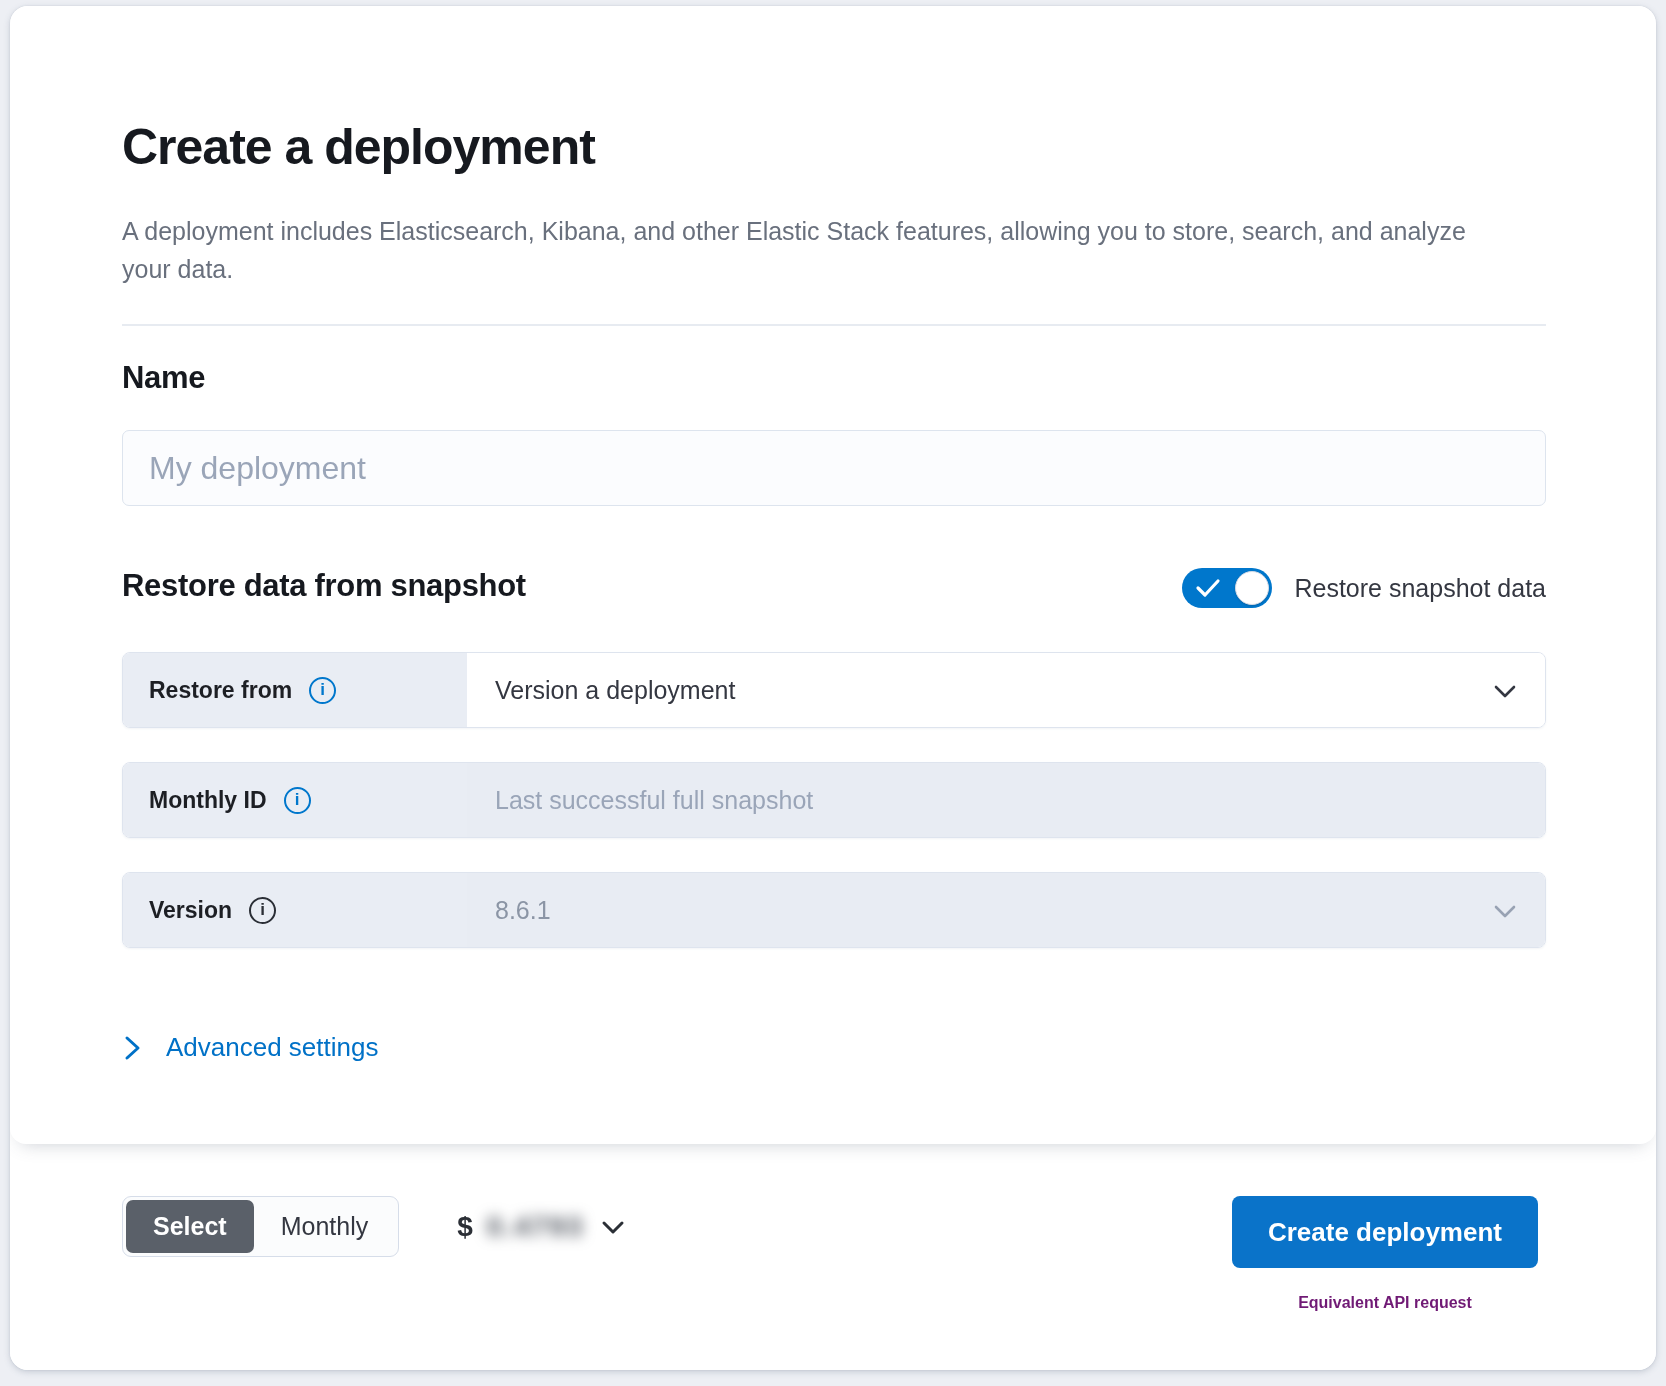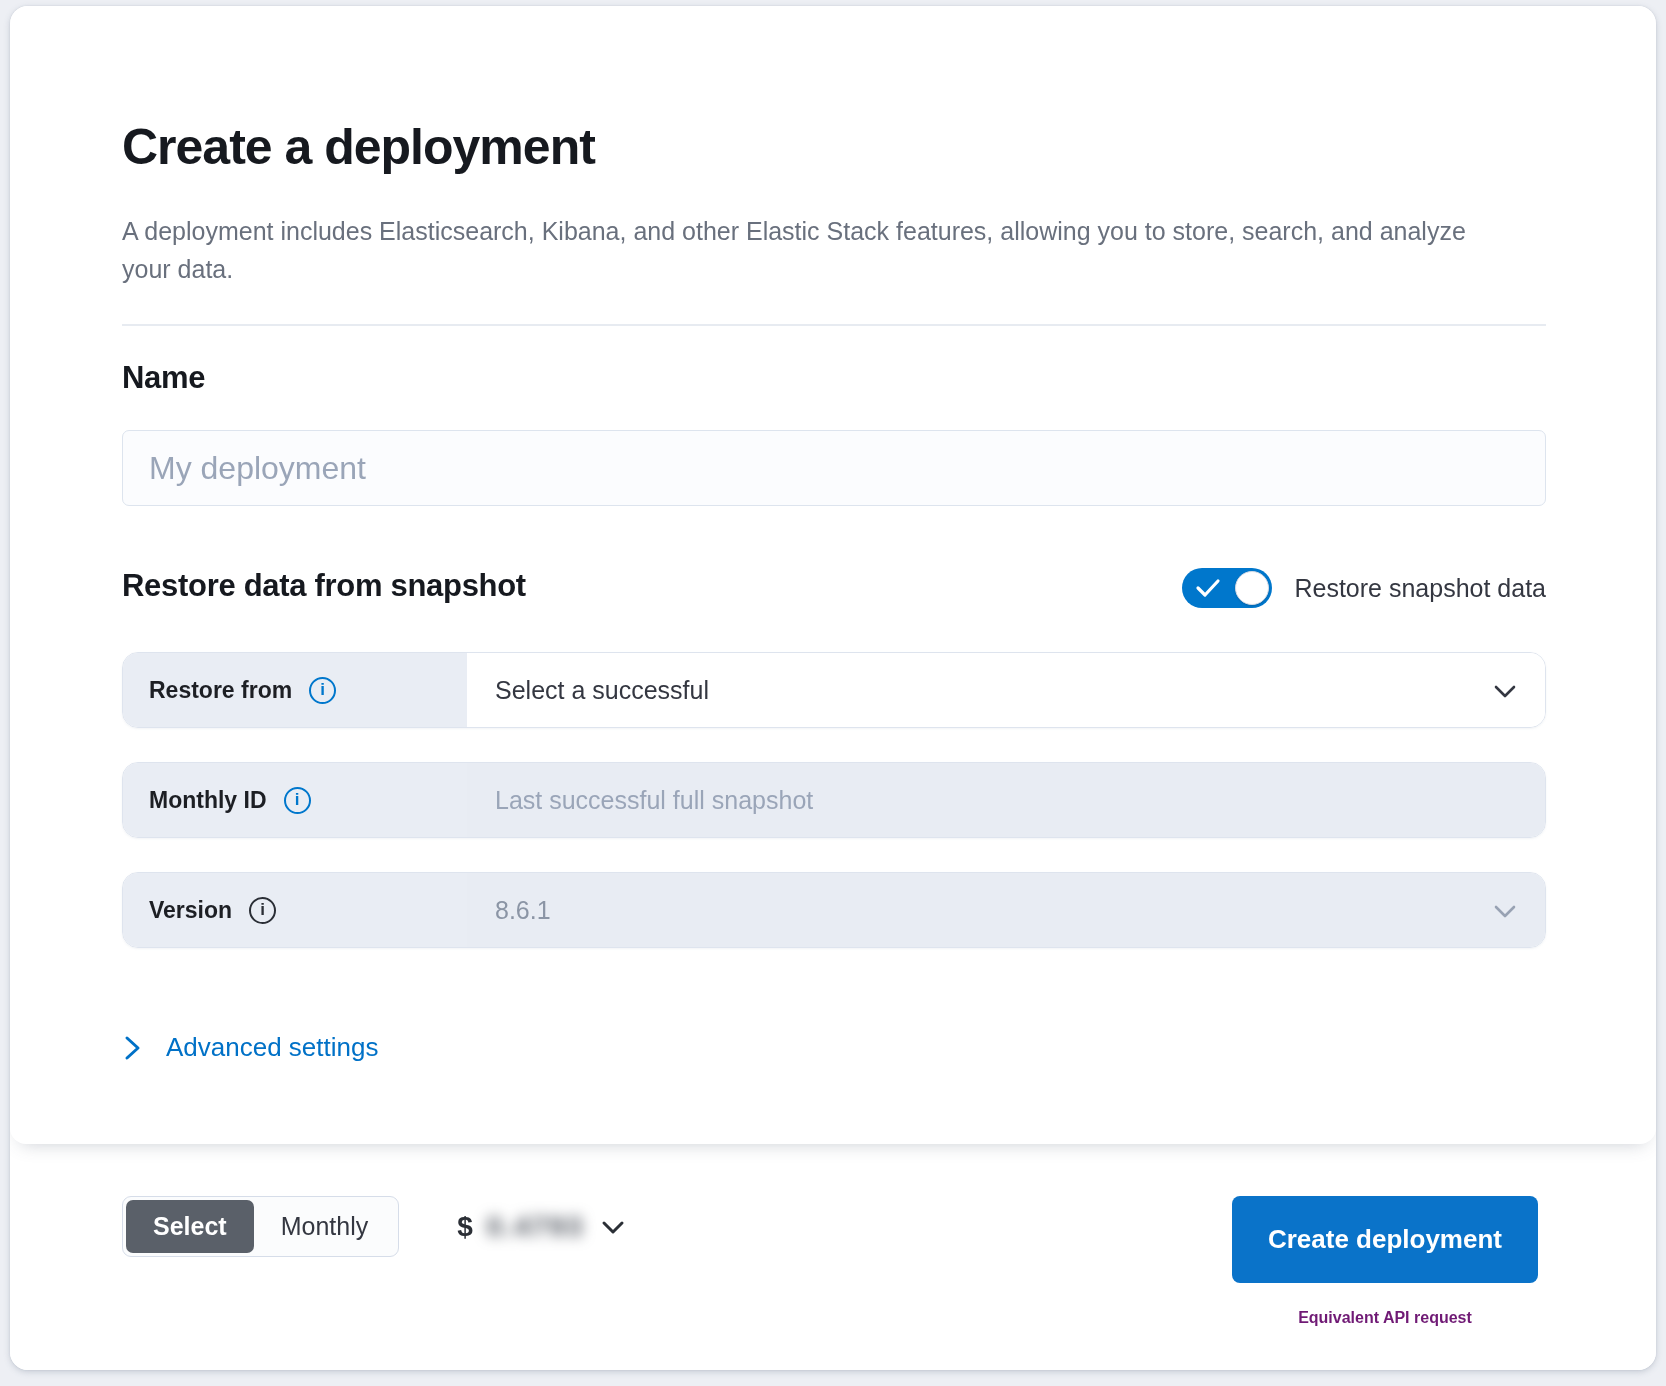--- a/index.html
+++ b/index.html
@@ -99,21 +99,21 @@
   .toggle-label { font-size: 25px; color: #343741; }
   .form-rows {
     margin-top: 44px;
     display: flex;
     flex-direction: column;
     gap: 34px;
   }
   .form-row {
     display: flex;
     height: 76px;
-    border-radius: 16px;
+    border-radius: 8px;
     border: 1px solid #dee4ee;
     overflow: hidden;
     box-shadow: 0 1px 2px rgba(152,162,179,.12);
   }
   .row-label {
     flex: 0 0 344px;
     background: #e9edf4;
     display: flex;
     align-items: center;
     gap: 17px;
@@ -214,21 +214,21 @@
     display: flex;
     flex-direction: column;
     align-items: center;
     gap: 26px;
   }
   .create-btn {
     background: #0a73c9;
     color: #fff;
     border: none;
     border-radius: 8px;
-    height: 87px;
+    height: 72px;
     min-width: 306px;
     padding: 0 36px;
     font-size: 26px;
     font-weight: 700;
     font-family: "Liberation Sans", "DejaVu Sans", sans-serif;
     cursor: pointer;
   }
   .api-link {
     font-size: 16px;
     font-weight: 600;
@@ -265,21 +265,21 @@
     </div>
 
     <div class="form-rows">
 
       <div class="form-row">
         <div class="row-label">
           <span>Restore from</span>
           <span class="info-badge info-blue"></span>
         </div>
         <div class="row-field white">
-          <span class="val-dark">Select a successful</span>
+          <span class="val-dark">Version a deployment</span>
           <svg class="chevron-abs" width="28" height="24" viewBox="0 0 28 24">
             <polyline points="5,8 14,17 23,8" fill="none" stroke="#343741" stroke-width="2.6" stroke-linecap="round" stroke-linejoin="round"></polyline>
           </svg>
         </div>
       </div>
 
       <div class="form-row">
         <div class="row-label">
           <span>Monthly ID</span>
           <span class="info-badge info-blue"></span>

